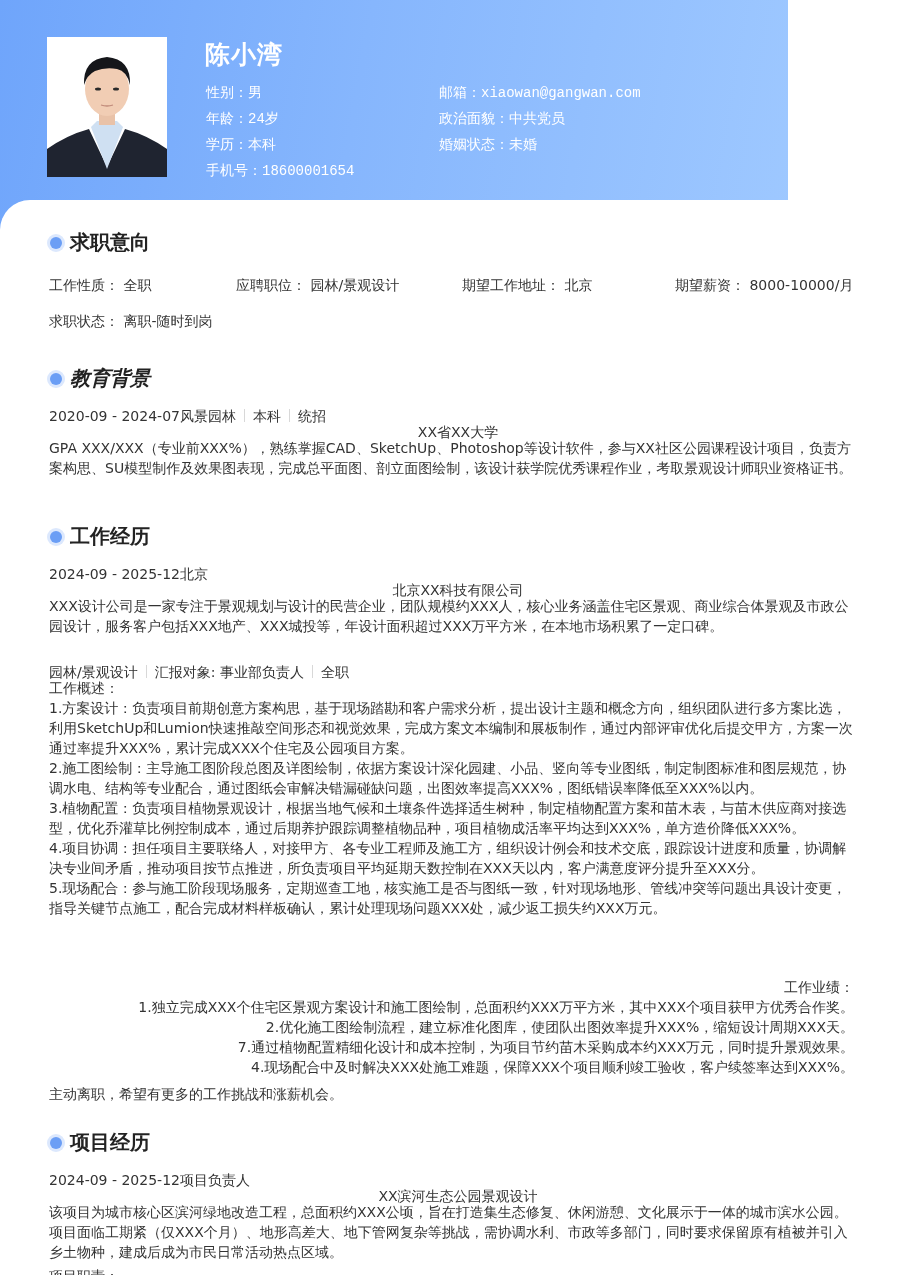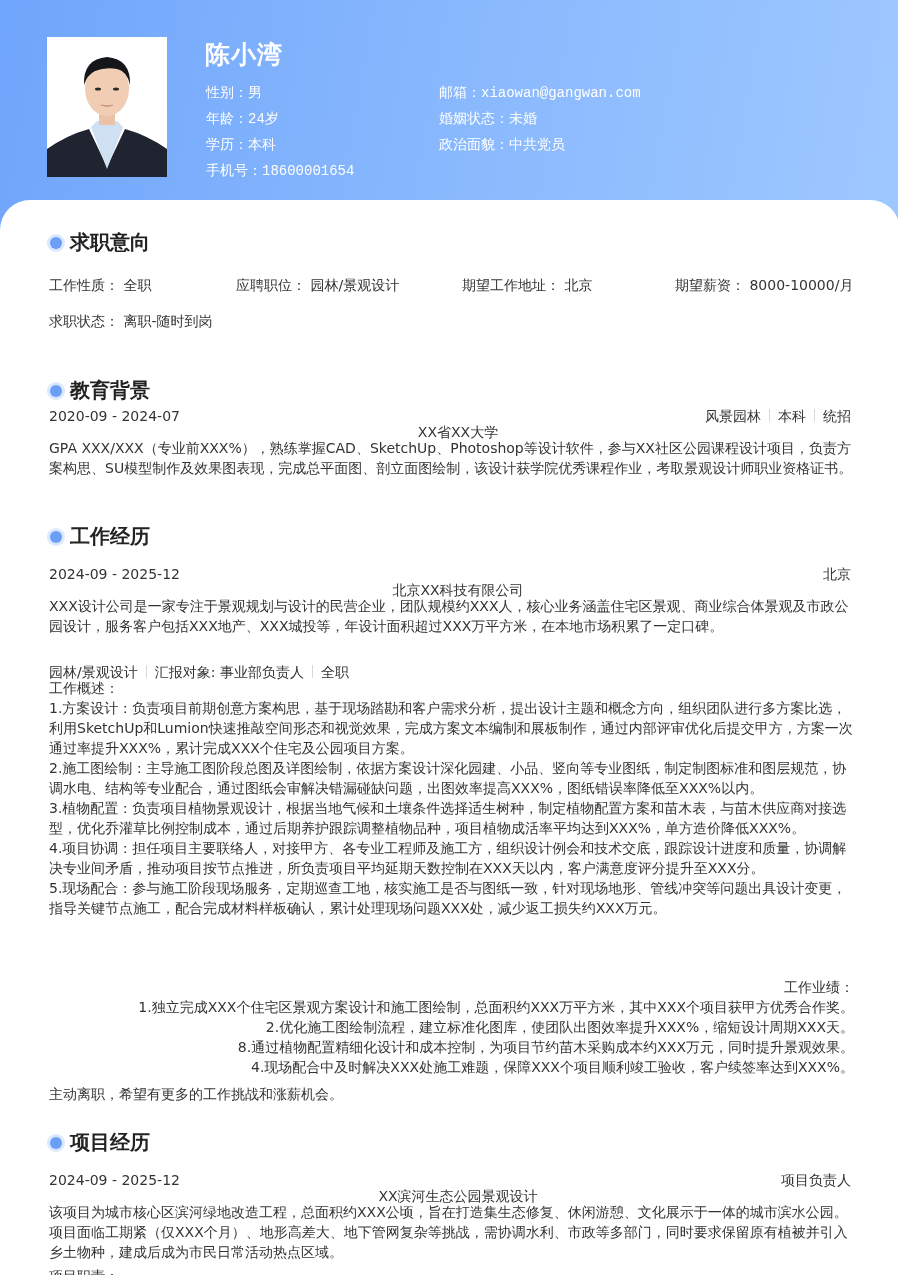--- a/index.html
+++ b/index.html
@@ -1,20 +1,20 @@
 <!DOCTYPE html>
 <html><head>
   <meta charset="utf-8">
   <style>
     * { box-sizing: border-box; margin: 0; padding: 0; }
     html, body { width: 900px; height: 1275px; overflow: hidden; background: #ffffff; }
     body { font-family: "DejaVu Sans", "Liberation Sans", sans-serif; color: #333; position: relative; }
 
     .header {
-      position: absolute; left: 0; top: 0; width: 898px; height: 240px;
+      position: absolute; left: 0; top: 0; width: 788px; height: 240px;
       background: linear-gradient(100deg, #6fa5fb 0%, #86b6fd 45%, #9ec8ff 100%);
       padding-left: 24px;
     }
     .photo {
       position: absolute; left: 47px; top: 37px; width: 120px; height: 140px;
       background: #ffffff; overflow: hidden;
     }
     .photo svg { display: block; }
     .name {
       position: absolute; left: 205px; top: 38px;
@@ -34,21 +34,21 @@
       position: absolute; left: 48px; display: flex; align-items: center;
       font-size: 20px; font-weight: bold; color: #222;
     }
     .dot {
       width: 12px; height: 12px; border-radius: 50%; background: #6b9ef5;
       box-shadow: 0 0 0 3px #dce8fd; margin-right: 8px; margin-left: 2px;
     }
 
     .txt { position: absolute; font-size: 14px; color: #333; white-space: nowrap; }
     .para { position: absolute; left: 49px; width: 805px; font-size: 14px; color: #333; line-height: 20px; }
-    .row3 { position: absolute; left: 49px; width: 802px; font-size: 14px; color: #333; display: flex; justify-content: space-between; }
+    .row3 { position: absolute; left: 49px; width: 802px; font-size: 14px; color: #333; display: flex; }
     .row3 .c { position: absolute; left: 16px; right: 0; text-align: center; margin-top: 16px; }
     .sep { display: inline-block; width: 1px; height: 13px; background: #d8d8d8; margin: 0 8px; vertical-align: -1px; }
   </style>
 </head>
 <body>
 
 <div class="header">
   <div class="photo">
     <svg width="120" height="140" viewBox="0 0 120 140">
       <rect width="120" height="140" fill="#ffffff"></rect>
@@ -65,38 +65,38 @@
   <div class="name">陈小湾</div>
 
   <div class="info col1">
     <div class="row"><span>性别：</span><span>男</span></div>
     <div class="row"><span>年龄：</span><span>24岁</span></div>
     <div class="row"><span>学历：</span><span>本科</span></div>
     <div class="row"><span>手机号：</span><span>18600001654</span></div>
   </div>
   <div class="info col2">
     <div class="row"><span>邮箱：</span><span>xiaowan@gangwan.com</span></div>
+    <div class="row"><span>政治面貌：</span><span>中共党员</span></div>
     <div class="row"><span>婚姻状态：</span><span>未婚</span></div>
-    <div class="row"><span>政治面貌：</span><span>中共党员</span></div>
   </div>
 </div>
 
 <div class="card"></div>
 
 <div class="section-title" style="top:229px;">
   <span class="dot"></span>
   <span>求职意向</span>
 </div>
 <div class="txt" style="left:49px; top:277px;"><span>工作性质：</span>&nbsp;<span>全职</span></div>
 <div class="txt" style="left:236px; top:277px;"><span>应聘职位：</span>&nbsp;<span>园林/景观设计</span></div>
 <div class="txt" style="left:462px; top:277px;"><span>期望工作地址：</span>&nbsp;<span>北京</span></div>
 <div class="txt" style="left:675px; top:277px;"><span>期望薪资：</span>&nbsp;<span>8000-10000/月</span></div>
 <div class="txt" style="left:49px; top:313px;"><span>求职状态：</span>&nbsp;<span>离职-随时到岗</span></div>
 
-<div class="section-title" style="top:377px;">
+<div class="section-title" style="top:365px;font-style:italic;">
   <span class="dot"></span>
   <span>教育背景</span>
 </div>
 <div class="row3" style="top:408px;">
   <span>2020-09 - 2024-07</span>
   <span class="c">XX省XX大学</span>
   <span style="position:relative;">
     <span>风景园林</span><span class="sep"></span><span>本科</span><span class="sep"></span><span>统招</span>
   </span>
 </div>
@@ -122,21 +122,21 @@
   <div>2.施工图绘制：主导施工图阶段总图及详图绘制，依据方案设计深化园建、小品、竖向等专业图纸，制定制图标准和图层规范，协调水电、结构等专业配合，通过图纸会审解决错漏碰缺问题，出图效率提高XXX%，图纸错误率降低至XXX%以内。</div>
   <div>3.植物配置：负责项目植物景观设计，根据当地气候和土壤条件选择适生树种，制定植物配置方案和苗木表，与苗木供应商对接选型，优化乔灌草比例控制成本，通过后期养护跟踪调整植物品种，项目植物成活率平均达到XXX%，单方造价降低XXX%。</div>
   <div>4.项目协调：担任项目主要联络人，对接甲方、各专业工程师及施工方，组织设计例会和技术交底，跟踪设计进度和质量，协调解决专业间矛盾，推动项目按节点推进，所负责项目平均延期天数控制在XXX天以内，客户满意度评分提升至XXX分。</div>
   <div>5.现场配合：参与施工阶段现场服务，定期巡查工地，核实施工是否与图纸一致，针对现场地形、管线冲突等问题出具设计变更，指导关键节点施工，配合完成材料样板确认，累计处理现场问题XXX处，减少返工损失约XXX万元。</div>
 </div>
 
 <div class="para" style="top:977px;text-align:right;">
   <div>工作业绩：</div>
   <div>1.独立完成XXX个住宅区景观方案设计和施工图绘制，总面积约XXX万平方米，其中XXX个项目获甲方优秀合作奖。</div>
   <div>2.优化施工图绘制流程，建立标准化图库，使团队出图效率提升XXX%，缩短设计周期XXX天。</div>
-  <div>8.通过植物配置精细化设计和成本控制，为项目节约苗木采购成本约XXX万元，同时提升景观效果。</div>
+  <div>7.通过植物配置精细化设计和成本控制，为项目节约苗木采购成本约XXX万元，同时提升景观效果。</div>
   <div>4.现场配合中及时解决XXX处施工难题，保障XXX个项目顺利竣工验收，客户续签率达到XXX%。</div>
 </div>
 <div class="para" style="top:1084px;">主动离职，希望有更多的工作挑战和涨薪机会。</div>
 
 <div class="section-title" style="top:1129px;">
   <span class="dot"></span>
   <span>项目经历</span>
 </div>
 <div class="row3" style="top:1172px;">
   <span>2024-09 - 2025-12</span>

